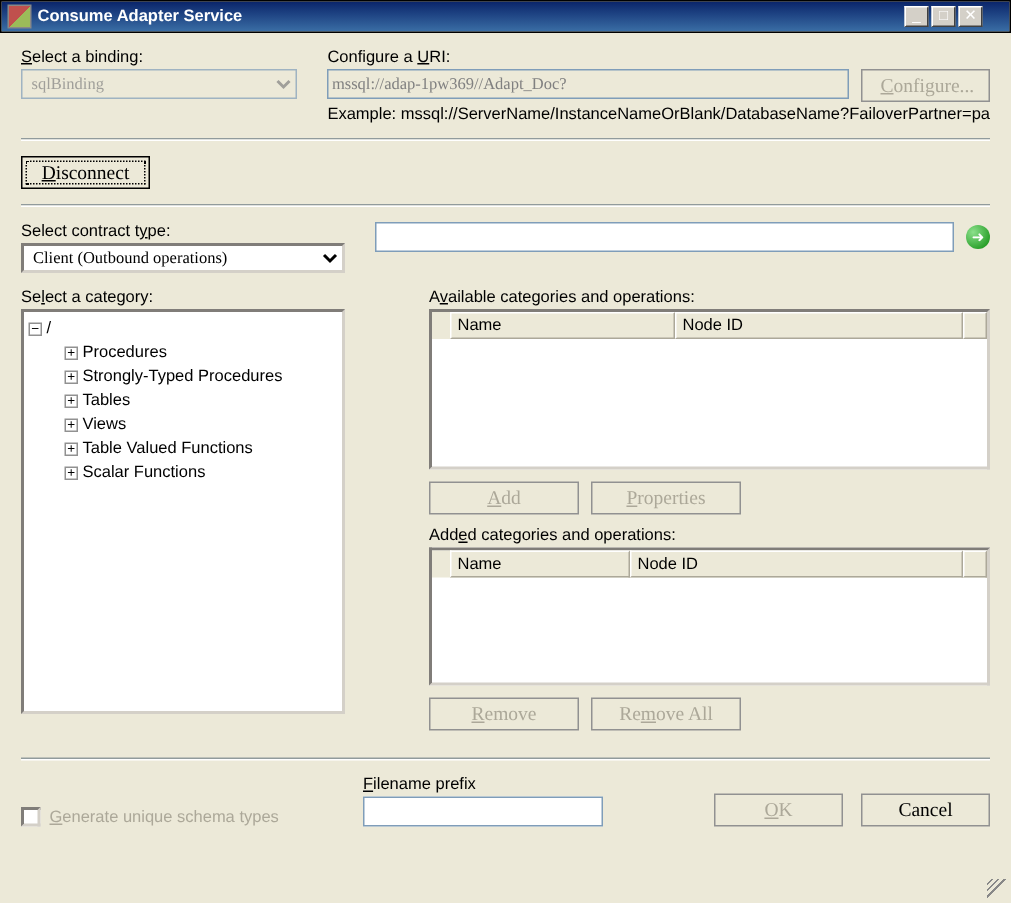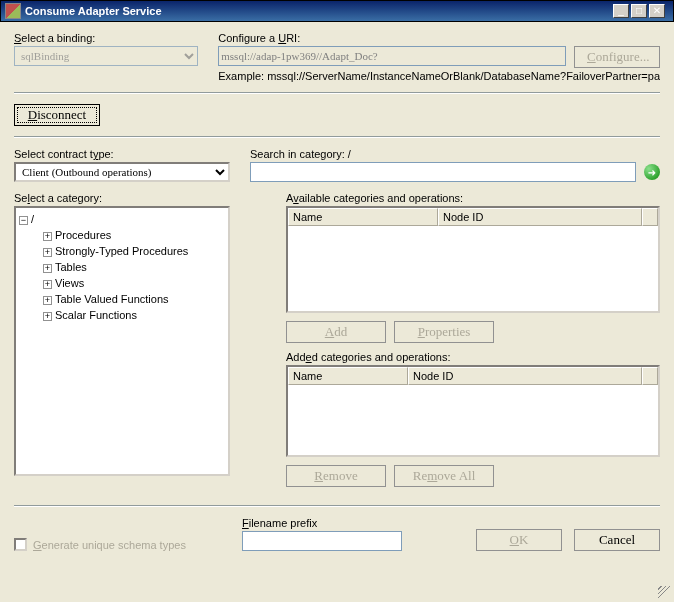--- a/index.html
+++ b/index.html
@@ -10,21 +10,21 @@
   width: 674px;
   height: 602px;
   overflow: hidden;
 }
 .titlebar {
   background: linear-gradient(to bottom, #0a246a, #3a6ea5);
   color: #fff;
   height: 22px;
   display: flex;
   align-items: center;
-  padding: 0 8px 0 4px;
+  padding: 0 18px 0 4px;
   border: 1px solid #000;
 }
 .title-icon {
   width: 16px; height: 16px;
   margin-right: 4px;
   background: linear-gradient(135deg, #c0504d 50%, #9bbb59 50%);
   border: 1px solid #888;
 }
 .title-text { font-weight: bold; flex: 1; font-size: 11px; }
 .win-btns { display: flex; gap: 0; }
@@ -101,21 +101,21 @@
   font-size: 9px;
   margin-right: 3px;
   vertical-align: middle;
 }
 .tree-children { margin-left: 24px; }
 .listview {
   border: 2px inset #d4d0c8;
   background: #fff;
   width: 100%;
 }
-.lv-header { display: flex; background: #ece9d8; }
+.lv-header { display: flex; background: #ece9d8; padding-left: 12px; }
 .lv-col {
   border: 1px solid #fff;
   border-right-color: #aca899;
   border-bottom-color: #aca899;
   padding: 2px 4px;
   font-size: 11px;
 }
 .lv-body { height: 85px; }
 .right-col { flex: 1; }
 .btn-row { display: flex; gap: 8px; margin: 8px 0; }
@@ -184,21 +184,20 @@
   <hr class="hr">
 
   <div class="row">
     <div style="width:216px">
       <span class="label">Select contract t<span class="underline">y</span>pe:</span>
       <select class="classic" style="width:100%">
         <option>Client (Outbound operations)</option>
       </select>
     </div>
     <div class="right-col">
-      <span class="label">Search in category: /</span>
       <div style="display:flex; gap:8px; align-items:center">
         <input type="text" style="flex: 1 1 0%;" value="">
         <div class="go-icon">➜</div>
       </div>
     </div>
   </div>
 
   <div class="row" style="margin-top:10px">
     <div style="width:252px">
       <span class="label">Se<span class="underline">l</span>ect a category:</span>

